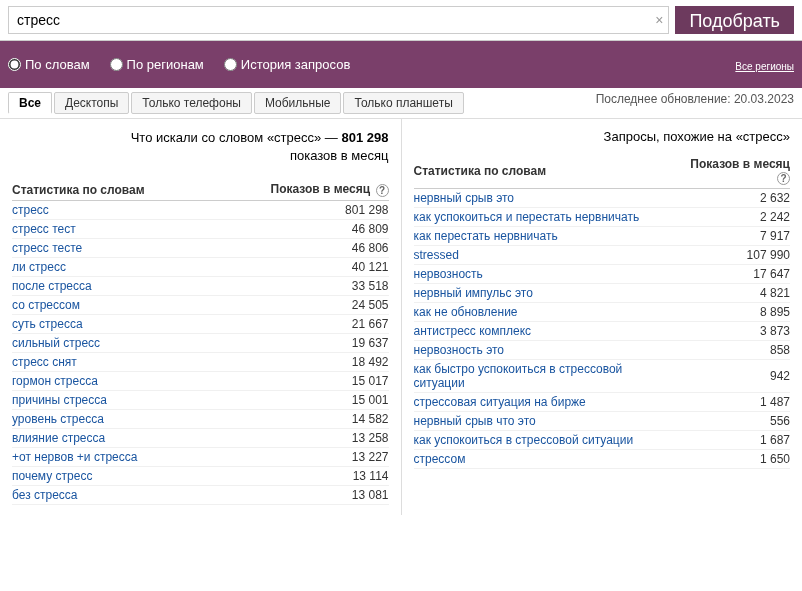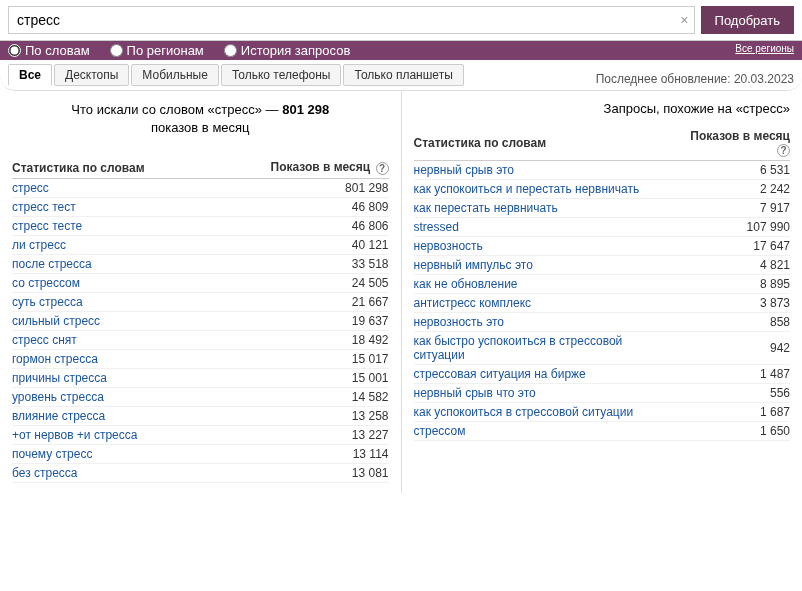--- a/index.html
+++ b/index.html
@@ -33,32 +33,32 @@
       transform: translateY(-50%);
       color: #999;
       cursor: pointer;
       font-size: 14px;
     }
     .search-button {
       background: #6d3a5e;
       color: #fff;
       border: none;
       padding: 5px 14px;
-      font-size: 13px;
+      font-size: 18px;
       cursor: pointer;
       height: 28px;
       white-space: nowrap;
     }
 
     
     .nav-row {
       background: #7a3f6a;
       display: flex;
-      align-items: flex-start;
-      padding: 2px 8px;
+      align-items: flex-end;
+      padding: 16px 8px;
       gap: 20px;
     }
     .nav-radio-label {
       color: #fff;
       font-size: 13px;
       display: flex;
       align-items: center;
       gap: 4px;
       cursor: pointer;
     }
@@ -69,25 +69,24 @@
     .nav-regions {
       color: #fff;
       font-size: 10px;
       text-decoration: underline;
       cursor: pointer;
     }
 
     
     .filter-row {
       display: flex;
-      align-items: flex-end;
+      align-items: flex-start;
       border-bottom: 1px solid #ddd;
       padding: 4px 8px;
       gap: 2px;
-      border-radius: 15px;
     }
     .filter-tab {
       padding: 3px 10px;
       border: 1px solid #ccc;
       background: #f5f5f5;
       cursor: pointer;
       font-size: 12px;
       color: #333;
       border-radius: 2px;
     }
@@ -109,23 +108,23 @@
       padding: 0;
     }
 
     
     .left-panel {
       flex: 1;
       border-right: 1px solid #ddd;
       padding: 10px 12px;
     }
     .panel-title {
-      text-align: center;
+      text-align: right;
       font-size: 13px;
-      margin-bottom: 20px;
+      margin-bottom: 14px;
       line-height: 1.4;
     }
     .panel-title .highlight {
       font-weight: bold;
     }
 
     
     .right-panel {
       flex: 1;
       padding: 10px 12px;
@@ -206,22 +205,22 @@
     <input type="radio" class="nav-radio" name="nav" style="">
     <span>История запросов</span>
   </label>
   <div class="nav-spacer"></div>
   <span class="nav-regions">Все регионы</span>
 </div>
 
 <div class="filter-row">
   <div class="filter-tab active">Все</div>
   <div class="filter-tab">Десктопы</div>
+  <div class="filter-tab">Только телефоны</div>
   <div class="filter-tab">Мобильные</div>
-  <div class="filter-tab">Только телефоны</div>
   <div class="filter-tab">Только планшеты</div>
   <div class="filter-spacer"></div>
   <span class="update-date">Последнее обновление: 20.03.2023</span>
 </div>
 
 <div class="main-content">
 
   <div class="left-panel">
     <div class="panel-title">
       <span>Что искали со словом «стресс» —</span>
@@ -315,21 +314,21 @@
           <th>Статистика по словам</th>
           <th class="right">
             <span>Показов в месяц</span>
             <span class="help-icon">?</span>
           </th>
         </tr>
       </thead>
       <tbody id="right-table-body">
       <tr>
             <td><a href="#">нервный срыв это</a></td>
-            <td class="right">6 531</td>
+            <td class="right">2 632</td>
           </tr>
           <tr>
             <td><a href="#">как успокоиться и перестать нервничать</a></td>
             <td class="right">2 242</td>
           </tr>
           <tr>
             <td><a href="#">как перестать нервничать</a></td>
             <td class="right">7 917</td>
           </tr>
           <tr>

